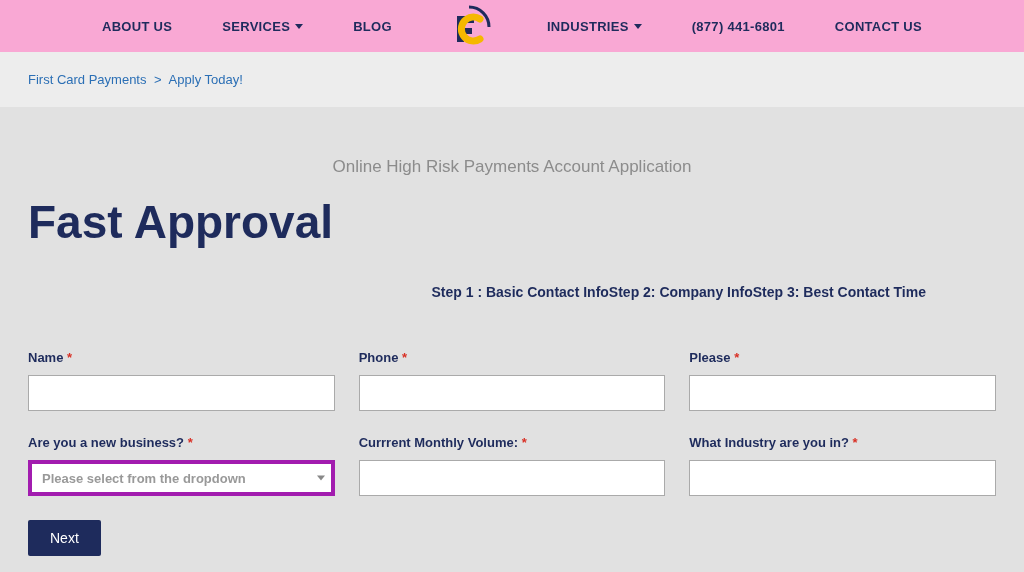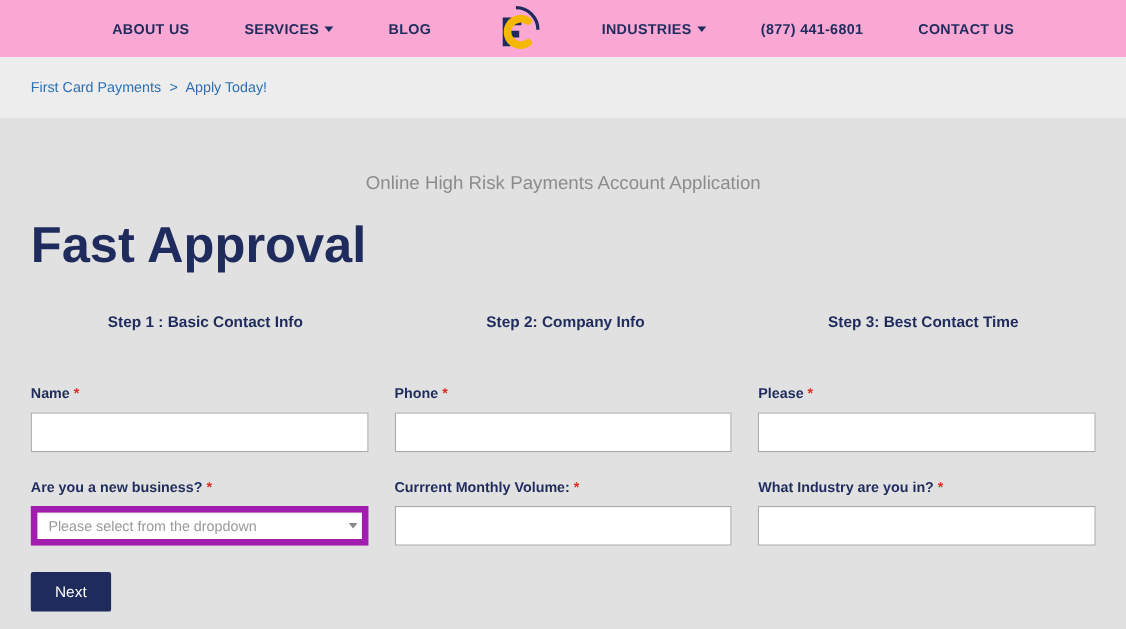--- a/index.html
+++ b/index.html
@@ -84,21 +84,21 @@
       margin-bottom: 18px;
     }
     .page-title {
       color: #1e2b5c;
       font-size: 46px;
       font-weight: 700;
       margin-bottom: 35px;
     }
     .steps-row {
       display: flex;
-      justify-content: space-between;
+      justify-content: flex-end;
       margin-bottom: 50px;
       padding: 0 70px;
     }
     .step-label {
       color: #1e2b5c;
       font-size: 14px;
       font-weight: 600;
     }
     .form-grid {
       display: grid;
@@ -126,28 +126,29 @@
       background: #fff;
       padding: 0 10px;
       font-size: 14px;
     }
     .select-wrapper {
       position: relative;
     }
     .select-input {
       width: 100%;
       height: 36px;
-      border: 6px solid #a21caf;
+      border: 4px solid #a21caf;
       background: #fff;
       padding: 0 10px;
       font-size: 13px;
       color: #999;
       display: flex;
       align-items: center;
       cursor: pointer;
+      font-weight: bold;
     }
     .select-chevron {
       position: absolute;
       right: 10px;
       top: 50%;
       transform: translateY(-50%);
       width: 0;
       height: 0;
       border-left: 4px solid transparent;
       border-right: 4px solid transparent;

